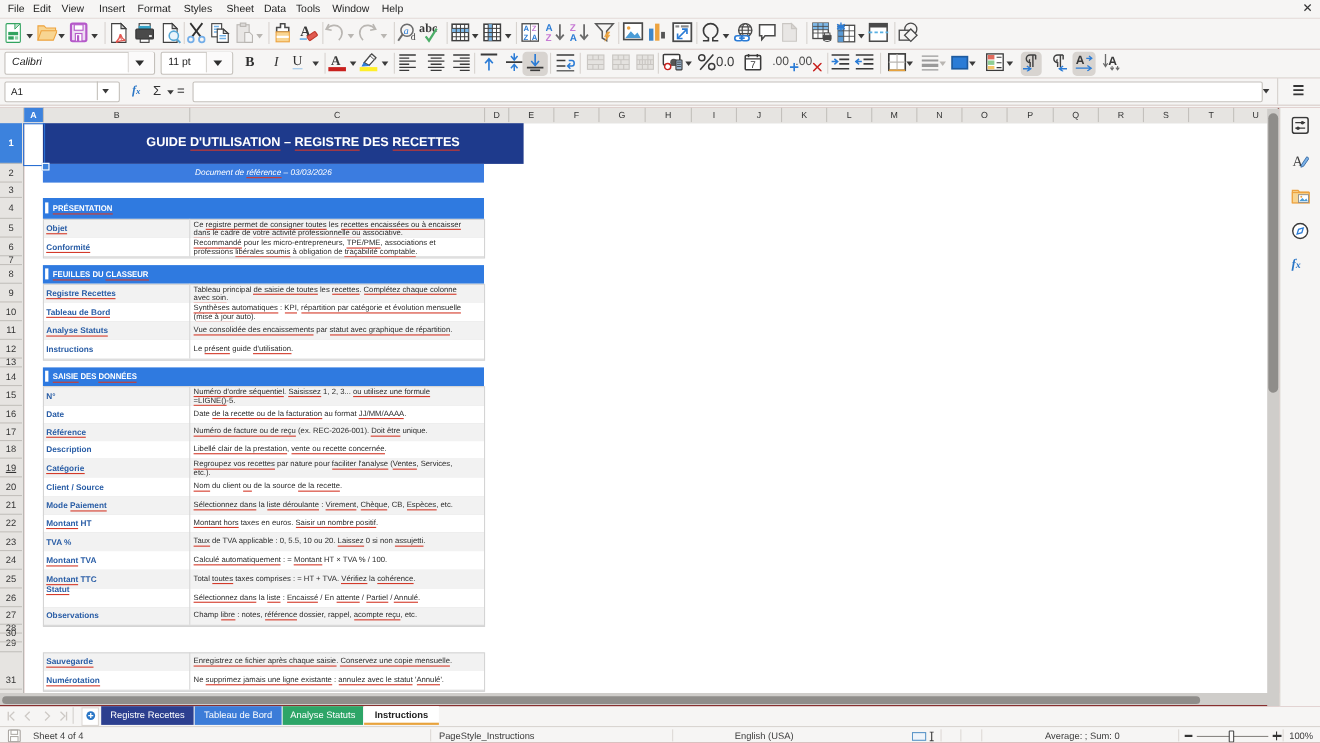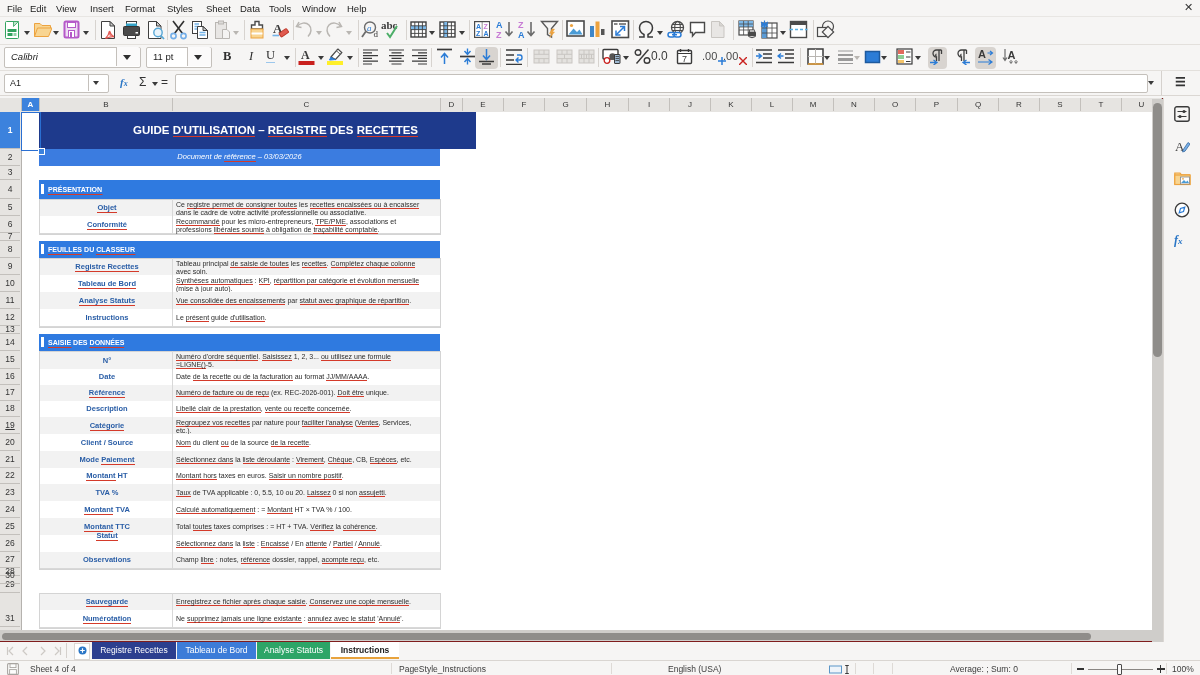--- a/index.html
+++ b/index.html
@@ -13,21 +13,21 @@
 #formulabar{left:0;top:71px;width:1200px;height:24px;background:#f6f5f4;border-bottom:1px solid #dbd7d3;}
 .caret{position:absolute;width:0;height:0;border-left:3.5px solid transparent;border-right:3.5px solid transparent;border-top:4px solid #3a3a3a;}
 .ibox{position:absolute;background:#fff;border:1px solid #c4c0bb;border-radius:2px;}
 
 #colhead{left:0;top:98px;width:1162px;height:14px;background:#e6e4e1;border-bottom:1px solid #b5b2ae;}
 .ch{position:absolute;top:0;height:13px;border-right:1px solid #c3c0bc;color:#333;font-size:8px;text-align:center;line-height:14px;}
 #rowheadstrip{left:0;top:112px;width:21px;height:518px;background:#e6e4e1;border-right:1px solid #b5b2ae;}
 .rh{position:absolute;left:0;width:20px;border-bottom:1px solid #c3c0bc;color:#333;font-size:8.5px;text-align:center;}
 #grid{left:22px;top:112px;width:1140px;height:518px;background:#fff;}
 .cell{position:absolute;overflow:hidden;}
-.lab{color:#295da6;font-weight:bold;font-size:7.5px;line-height:8px;padding-left:3px;text-align:center;}
+.lab{color:#295da6;font-weight:bold;font-size:7.5px;line-height:8px;padding-left:3px;}
 .desc{color:#2b2b2b;font-size:7px;line-height:8px;padding-left:4px;}
 .sech{background:#2f7ae0;color:#fff;font-weight:bold;font-size:7.5px;}
 .sech .tx{display:inline-block;transform:scaleX(0.94);transform-origin:0 50%;}
 .sq{border-bottom:1px solid #d43a2a;}
 
 #vscrolltrack{left:1152px;top:99px;width:11px;height:543px;background:#cfcdca;}
 #vthumb{left:1153px;top:103px;width:9px;height:254px;background:#8f8d8a;border-radius:5px;}
 #hscrolltrack{left:0;top:630px;width:1163px;height:11px;background:#cfcdca;}
 #hthumb{left:2px;top:633px;width:1089px;height:7px;background:#8f8d8a;border-radius:5px;}
 #sidebar{left:1163px;top:98px;width:37px;height:544px;background:#f6f5f4;border-left:1px solid #dbd7d3;}

